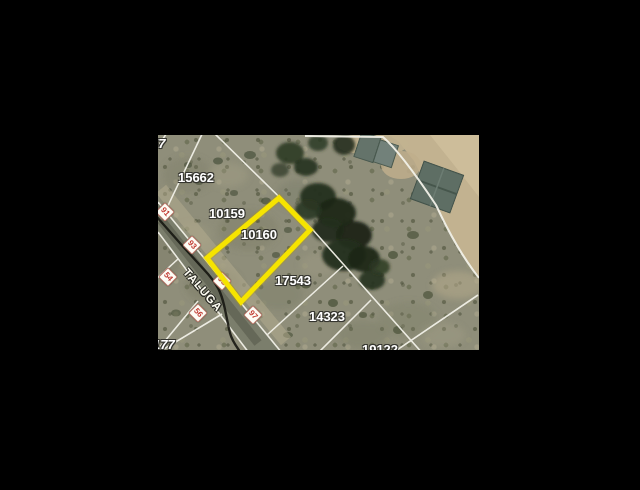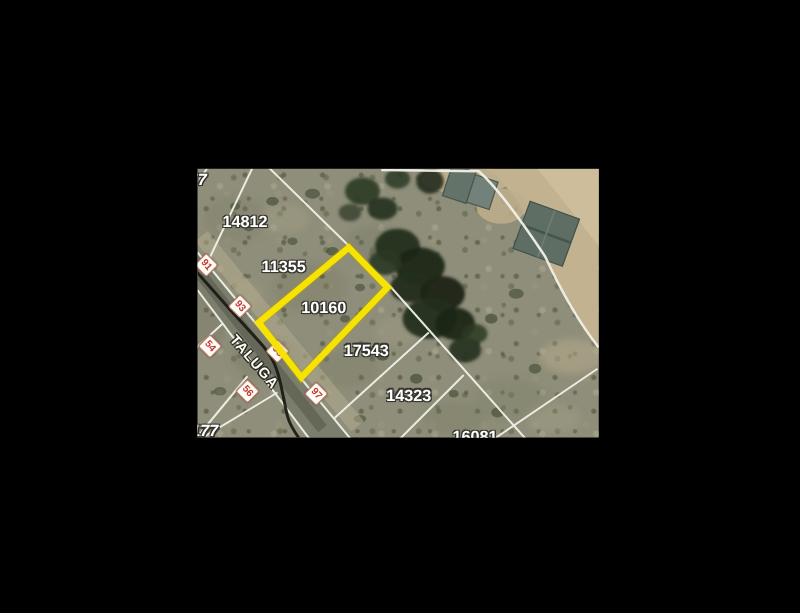--- a/index.html
+++ b/index.html
@@ -172,25 +172,25 @@
           <span>56</span>
         </div>
     </div>
 
     <svg class="layer hl-layer" width="321" height="215" viewBox="0 0 321 215">
       <polygon points="49,123 121,63 152,95 83,167" fill="none" stroke="#b89f00" stroke-width="7.5" opacity=".3"></polygon>
       <polygon points="49,123 121,63 152,95 83,167" fill="none" style="stroke:var(--highlight)" stroke-width="5" stroke-linejoin="miter"></polygon>
     </svg>
 
     <div class="labels">
-      <div class="lbl" style="left:38px;top:42px">14812</div>
-      <div class="lbl" style="left:69px;top:78px">11355</div>
-      <div class="lbl" style="left:101px;top:111px">10160</div>
+      <div class="lbl" style="left:38px;top:42px">15662</div>
+      <div class="lbl" style="left:69px;top:78px">10159</div>
+      <div class="lbl" style="left:101px;top:99px">10160</div>
       <div class="lbl" style="left:135px;top:145px">17543</div>
       <div class="lbl" style="left:169px;top:181px">14323</div>
-      <div class="lbl" style="left:222px;top:214px">16081</div>
+      <div class="lbl" style="left:222px;top:214px">19122</div>
       <div class="lbl it" style="left:-7px;top:1px">57</div>
       <div class="lbl it" style="left:-5px;top:202px">177</div>
       <div class="street" style="left:45px;top:155px">TALUGA</div>
     </div>
 
   </div>
 </div>
 
 </body></html>

